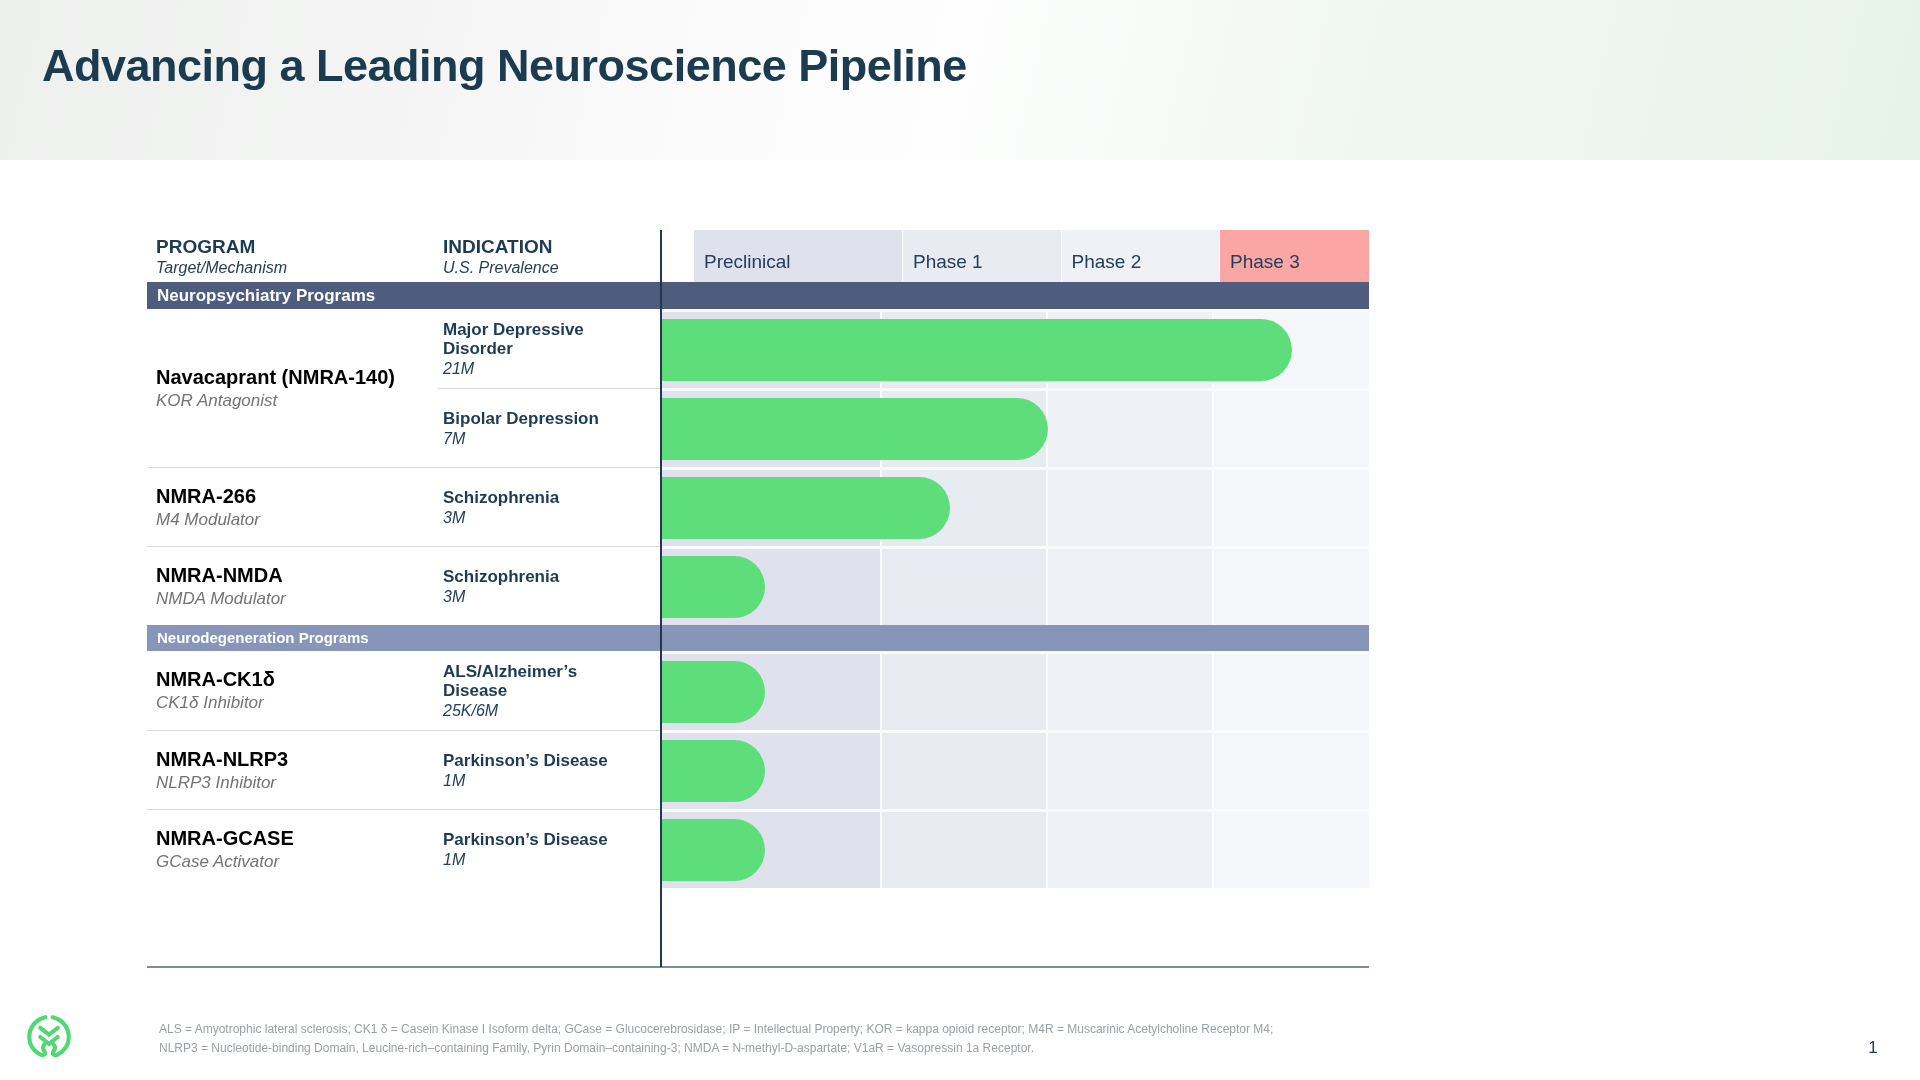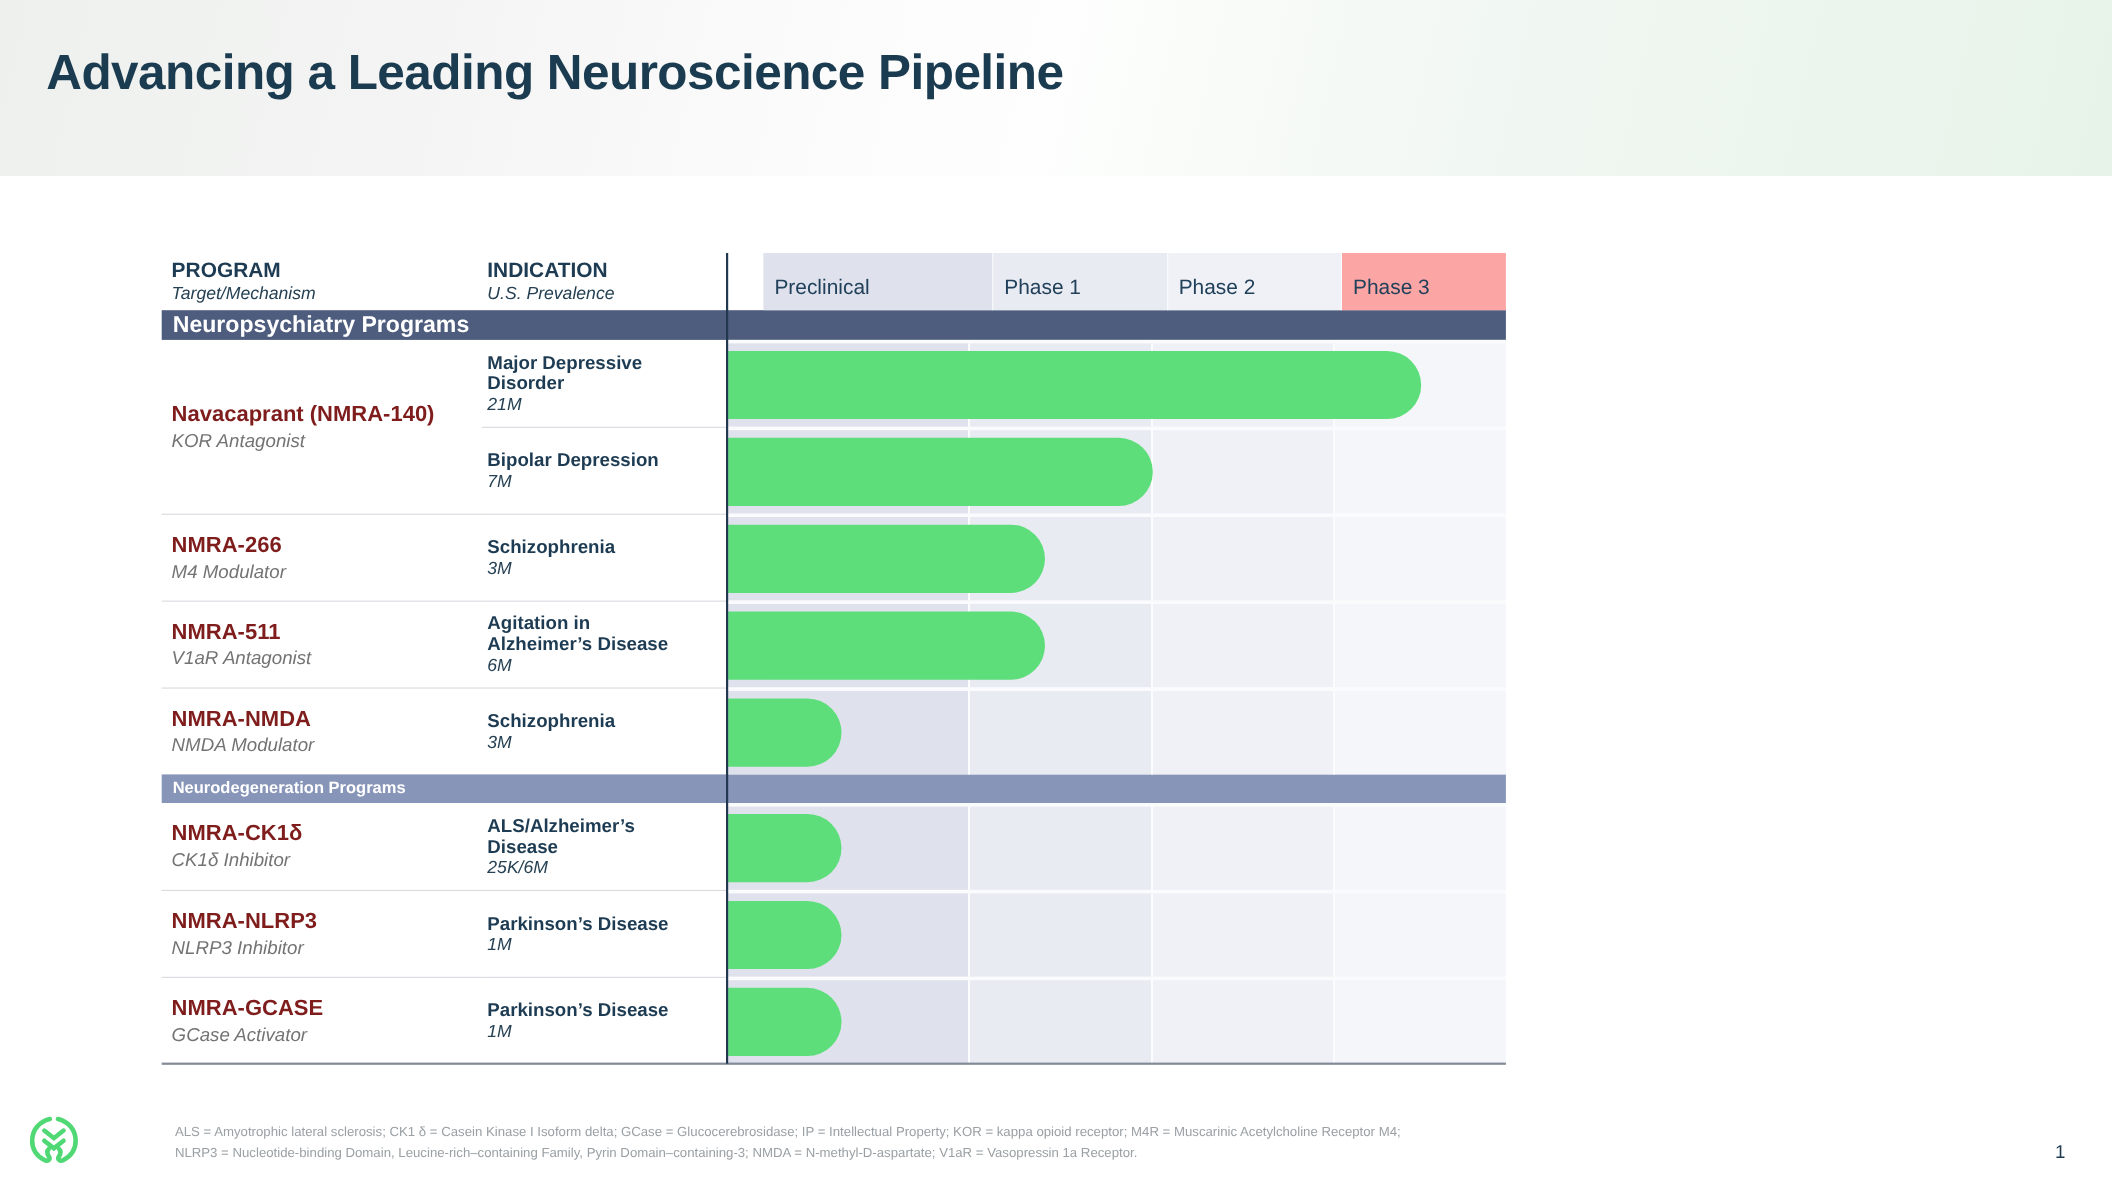--- a/index.html
+++ b/index.html
@@ -40,30 +40,30 @@
   }
   .strip.s0 { width:219px; background:#dfe2ec; border-right:1px solid #fbfcfe; }
   .strip.s1 { width:166px; background:#e9ebf2; border-right:1px solid #fbfcfe; }
   .strip.s2 { width:166px; background:#eff1f6; border-right:1px solid #fbfcfe; }
   .strip.s3 { width:156px; background:#fca5a5; }
 
   .section-band {
     width:1222px; color:#ffffff; font-weight:bold;
     padding-left:10px; overflow:hidden; white-space:nowrap;
   }
-  .band-large { height:27px; line-height:27px; font-size:21px; }
+  .band-large { height:27px; line-height:27px; font-size:17px; }
   .band-small { height:26px; line-height:26px; font-size:15px; }
 
   .program-row { display:flex; }
   .program-cell {
     width:291px; padding-left:9px;
     display:flex; flex-direction:column; justify-content:center;
   }
   .prog-sep .program-cell { border-top:1px solid #d8dade; }
-  .prog-name { font-size:20px; font-weight:bold; color:#7f1d1d; }
+  .prog-name { font-size:20px; font-weight:bold; color:#000000; }
   .prog-mech { font-size:17px; font-style:italic; color:#737373; margin-top:2px; }
 
   .ind-stack { display:flex; flex-direction:column; }
   .ind-subrow { display:flex; height:79px; }
   .ind-cell {
     width:224px; padding:0 14px 0 5px;
     display:flex; flex-direction:column; justify-content:center;
   }
   .prog-sep .ind-subrow:first-child .ind-cell { border-top:1px solid #d8dade; }
   .ind-subrow.sub-sep .ind-cell { border-top:1px solid #d8dade; }
@@ -176,38 +176,20 @@
       <div class="ind-prev">3M</div>
     </div>
     <div class="chart-cell">
       <div class="bar" style="width: 288px; background: rgb(94, 222, 123);"></div>
     </div>
   </div>
           </div>
   </div>
         <div class="program-row prog-sep">
     <div class="program-cell">
-      <div class="prog-name">NMRA-511</div>
-      <div class="prog-mech">V1aR Antagonist</div>
-    </div>
-    <div class="ind-stack">
-            <div class="ind-subrow">
-    <div class="ind-cell">
-      <div class="ind-name">Agitation in
-Alzheimer’s Disease</div>
-      <div class="ind-prev">6M</div>
-    </div>
-    <div class="chart-cell">
-      <div class="bar" style="width: 288px; background: rgb(94, 222, 123);"></div>
-    </div>
-  </div>
-          </div>
-  </div>
-        <div class="program-row prog-sep">
-    <div class="program-cell">
       <div class="prog-name">NMRA-NMDA</div>
       <div class="prog-mech">NMDA Modulator</div>
     </div>
     <div class="ind-stack">
             <div class="ind-subrow">
     <div class="ind-cell">
       <div class="ind-name">Schizophrenia</div>
       <div class="ind-prev">3M</div>
     </div>
     <div class="chart-cell">

